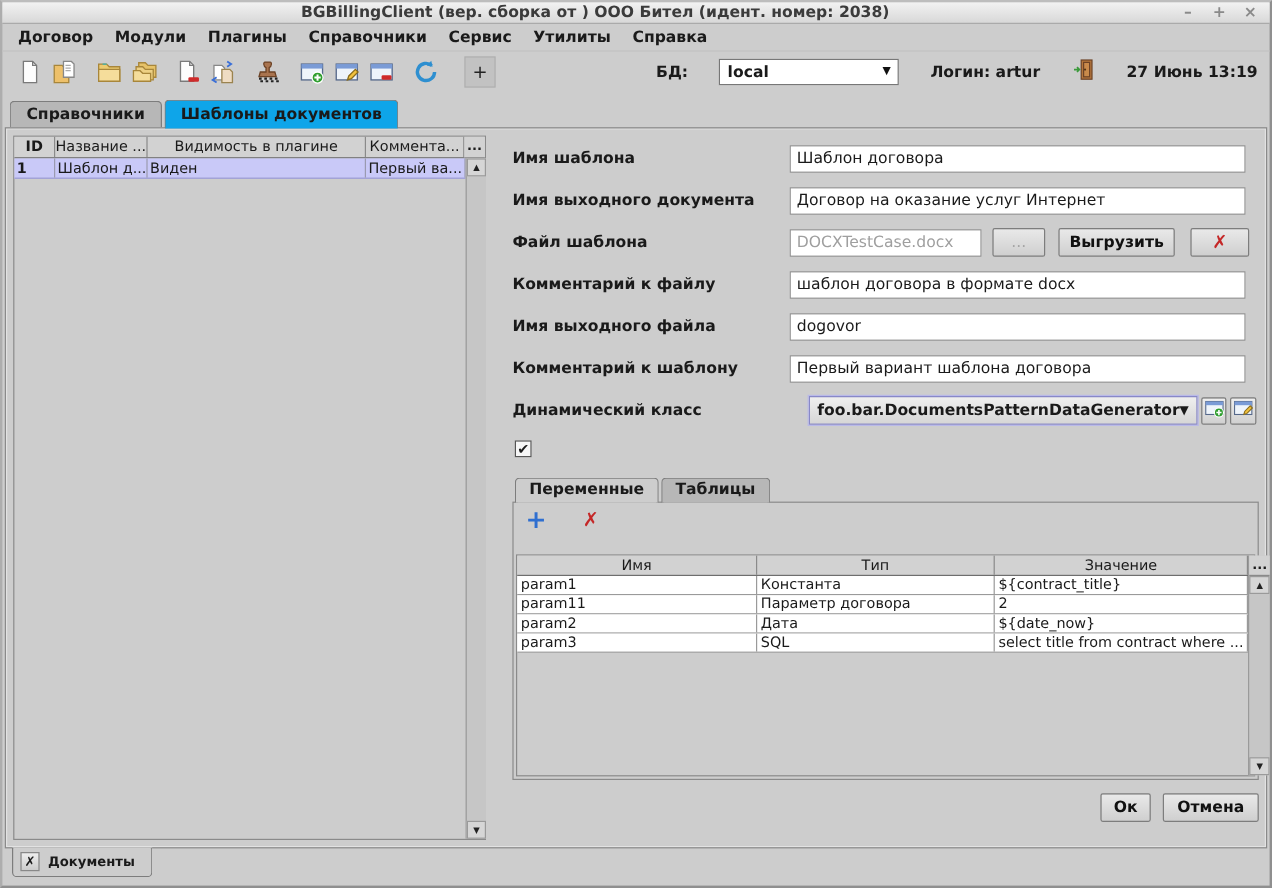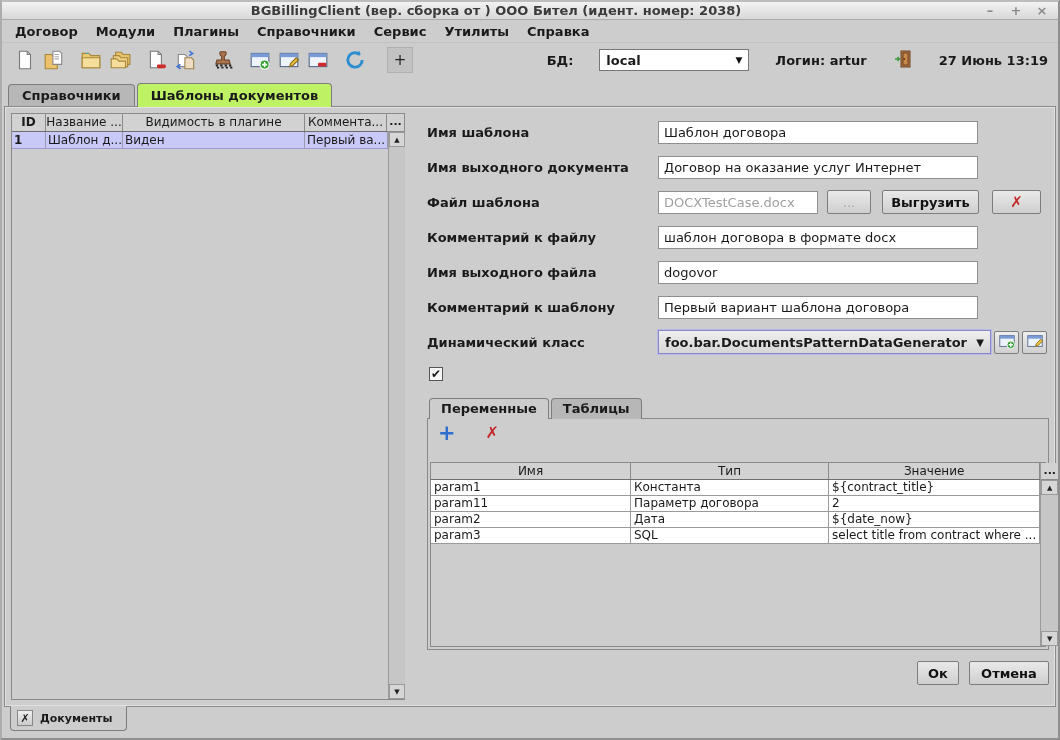--- a/index.html
+++ b/index.html
@@ -33,21 +33,21 @@
   .bold-label { font-weight:bold; font-size:13px; }
   .db-combo { width:150px; height:22px; border:1px solid #777; background:#fff; display:flex;
               align-items:center; padding:0 6px; font-weight:bold; }
   .db-combo .arrow { margin-left:auto; font-size:9px; color:#111; }
   .datetime { font-weight:bold; font-size:13px; }
 
   
   .tabbar { height:25px; padding-left:6px; display:flex; align-items:flex-end; flex:0 0 auto; margin-top:4px; }
   .tab { font-weight:bold; font-size:13px; padding:3px 13px 4px; border:1px solid #7d7d7d; border-bottom:none;
          border-radius:4px 4px 0 0; background:#b7b7b7; margin-right:2px; position:relative; top:1px; }
-  .tab.active { background:#bef264; padding-top:4px; z-index:2; }
+  .tab.active { background:#0ea5e9; padding-top:4px; z-index:2; }
 
   
   .content { flex:1 1 auto; position:relative; border:1px solid #8a8a8a; margin:0 2px;
              box-shadow:inset 0 0 0 1px #e2e2e2; background:#cdcdcd; z-index:1; }
 
   
   .left-panel { position:absolute; left:6px; top:6px; width:394px; bottom:6px;
                 border:1px solid #8a8a8a; background:#cdcdcd; display:flex; flex-direction:column; }
   .lt-head { display:flex; height:18px; flex:0 0 auto; background:#d2d2d2; border-bottom:1px solid #6e6e6e; }
   .lt-th { font-size:12px; text-align:center; border-right:1px solid #8a8a8a; overflow:hidden;
@@ -66,21 +66,21 @@
   .sc-btn { height:15px; background:#d6d6d6; border:1px solid #9a9a9a; display:flex; align-items:center;
             justify-content:center; font-size:7px; color:#222; }
   .sc-track { flex:1; }
 
   
   .right-panel { position:absolute; left:410px; right:6px; top:0; bottom:0; padding:13px 2px 0 12px; }
   .form-row { display:flex; align-items:center; height:24px; margin-bottom:11px; }
   .flabel { width:231px; font-weight:bold; font-size:13px; flex:0 0 auto; }
   .tinput { height:23px; border:1px solid #8f8f8f; background:#fff; font-family:"DejaVu Sans",sans-serif;
             font-size:13px; padding:0 5px; color:#1a1a1a; }
-  .wide { width:320px; }
+  .wide { width:380px; }
   .tinput:disabled, .tinput.disabled { color:#9f9f9f; }
   .btn { height:24px; border:1px solid #7d7d7d; background:linear-gradient(#e9e9e9,#cfcfcf);
          font-family:"DejaVu Sans",sans-serif; font-size:13px; font-weight:bold; color:#111;
          display:inline-flex; align-items:center; justify-content:center; border-radius:2px; }
   .btn.disabled { color:#a5a5a5; font-weight:normal; }
   .red-x { color:#c42727; font-size:15px; font-weight:bold; }
 
   .combo { height:24px; border:1px solid #8888c8; outline:1px solid #b9b9e8; background:linear-gradient(#efefef,#d6d6d6);
            display:flex; align-items:center; padding:0 6px; font-weight:bold; font-size:13px; }
   .combo .arrow { margin-left:auto; font-size:10px; }
@@ -326,21 +326,21 @@
         <input class="tinput wide" value="dogovor" style="">
       </div>
 
       <div class="form-row">
         <span class="flabel">Комментарий к шаблону</span>
         <input class="tinput wide" value="Первый вариант шаблона договора" style="">
       </div>
 
       <div class="form-row">
         <span class="flabel">Динамический класс</span>
-        <div class="combo" style="width:333px;">
+        <div class="combo" style="width:333px;margin-left:16px;">
           <span>foo.bar.DocumentsPatternDataGenerator</span>
           <span class="arrow">▼</span>
         </div>
         <span class="mini-btn">
             <span><svg width="18" height="18" viewBox="0 0 20 20">
                 <rect x="2" y="4" width="16" height="12" fill="#eef4fb" stroke="#55688a"></rect>
                 <rect x="2" y="4" width="16" height="3.4" fill="#7a9bd6"></rect>
                 <circle cx="14.2" cy="14.2" r="4.2" fill="#2f9e2f" stroke="#fff"></circle>
                 <path d="M14.2 11.8v4.8M11.8 14.2h4.8" stroke="#fff" stroke-width="1.5"></path>
               </svg></span>

